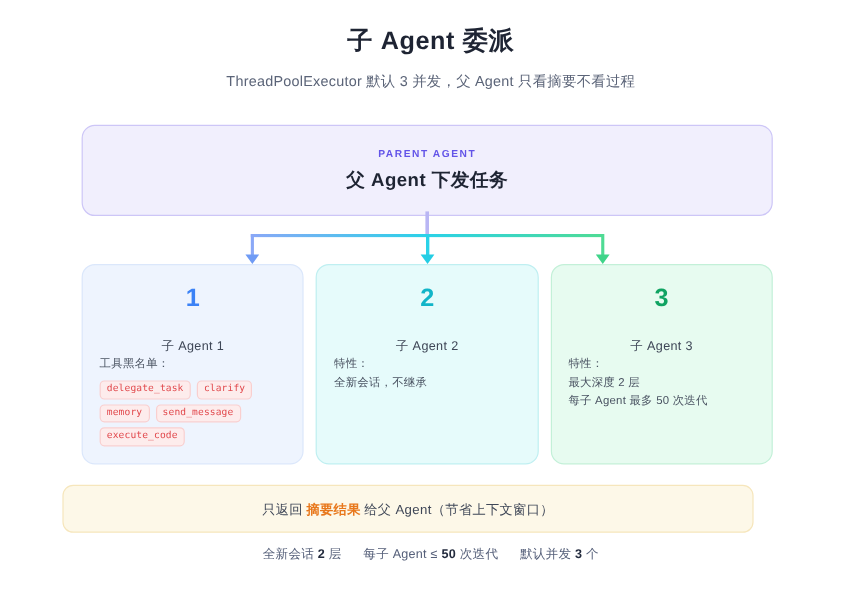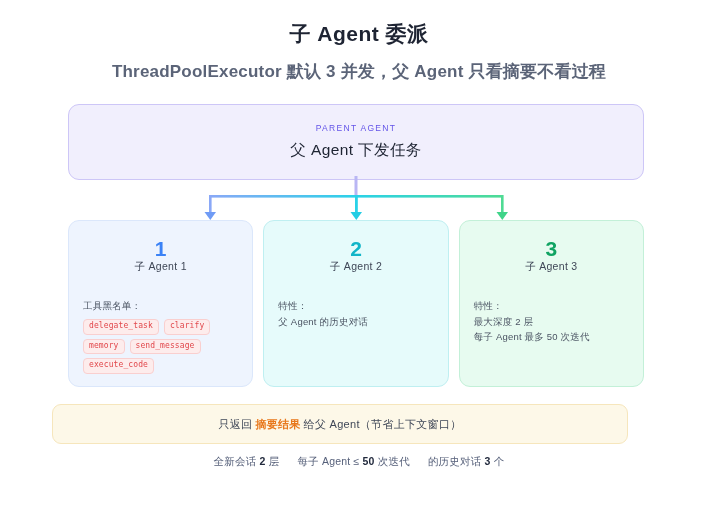--- a/index.html
+++ b/index.html
@@ -22,52 +22,51 @@
   
   .header { text-align: center; padding-top: 20px; }
   .page-title {
     font-size: 21px;
     font-weight: bold;
     color: #1e2433;
     letter-spacing: 0.5px;
   }
   .page-subtitle {
     margin-top: 12px;
-    font-size: 17px;
+    font-size: 12px;
     color: #5b6478;
     letter-spacing: 0.2px;
-    font-weight: bold;
   }
 
   
   .parent-box {
     position: absolute;
     left: 68px;
     top: 104px;
     width: 576px;
     height: 76px;
     background: #f1effd;
     border: 1px solid #cdc6f7;
     border-radius: 11px;
     display: flex;
     flex-direction: column;
     align-items: center;
     justify-content: center;
   }
   .parent-kicker {
     font-size: 8.5px;
-    font-weight: normal;
+    font-weight: bold;
     letter-spacing: 1.3px;
     color: #6354e8;
     text-transform: uppercase;
   }
   .parent-title {
     margin-top: 7px;
     font-size: 15.5px;
-    font-weight: normal;
+    font-weight: bold;
     color: #1e2433;
     letter-spacing: 0.4px;
   }
 
   
   .connectors {
     position: absolute;
     left: 0;
     top: 176px;
     width: 718px;
@@ -101,28 +100,28 @@
     font-size: 21px;
     font-weight: bold;
     line-height: 1.1;
   }
   .card-1 .card-num { color: #3b82f6; }
   .card-2 .card-num { color: #12b5c8; }
   .card-3 .card-num { color: #10a362; }
 
   .card-name {
     text-align: center;
-    margin-top: 0;
+    margin-top: 22px;
     font-size: 10.5px;
     color: #3f4757;
     letter-spacing: 0.3px;
   }
 
   .card-body {
-    margin-top: 24px;
+    margin-top: 0;
     font-size: 9.5px;
     line-height: 1.65;
     color: #4a5362;
     letter-spacing: 0.2px;
   }
   .card-body .body-line { display: block; white-space: nowrap; }
 
   .tags {
     margin-top: 5px;
     display: flex;
@@ -241,21 +240,21 @@
         <span class="tag">send_message</span>
         <span class="tag">execute_code</span>
       </div>
     </div>
 
     <div class="card card-2">
       <div class="card-num">2</div>
       <div class="card-name">子 Agent 2</div>
       <div class="card-body">
         <span class="body-line">特性：</span>
-        <span class="body-line">父 Agent 的历史对话</span>
+        <span class="body-line">全新会话，不继承</span>
       </div>
     </div>
 
     <div class="card card-3">
       <div class="card-num">3</div>
       <div class="card-name">子 Agent 3</div>
       <div class="card-body">
         <span class="body-line">特性：</span>
         <span class="body-line">最大深度 2 层</span>
         <span class="body-line">每子 Agent 最多 50 次迭代</span>
@@ -275,19 +274,19 @@
       <span>全新会话</span>
       <b>2</b>
       <span>层</span>
     </span>
     <span class="stat">
       <span>每子 Agent ≤</span>
       <b>50</b>
       <span>次迭代</span>
     </span>
     <span class="stat">
-      <span>的历史对话</span>
+      <span>默认并发</span>
       <b>3</b>
       <span>个</span>
     </span>
   </div>
 
 </div>
 
 </body></html>

